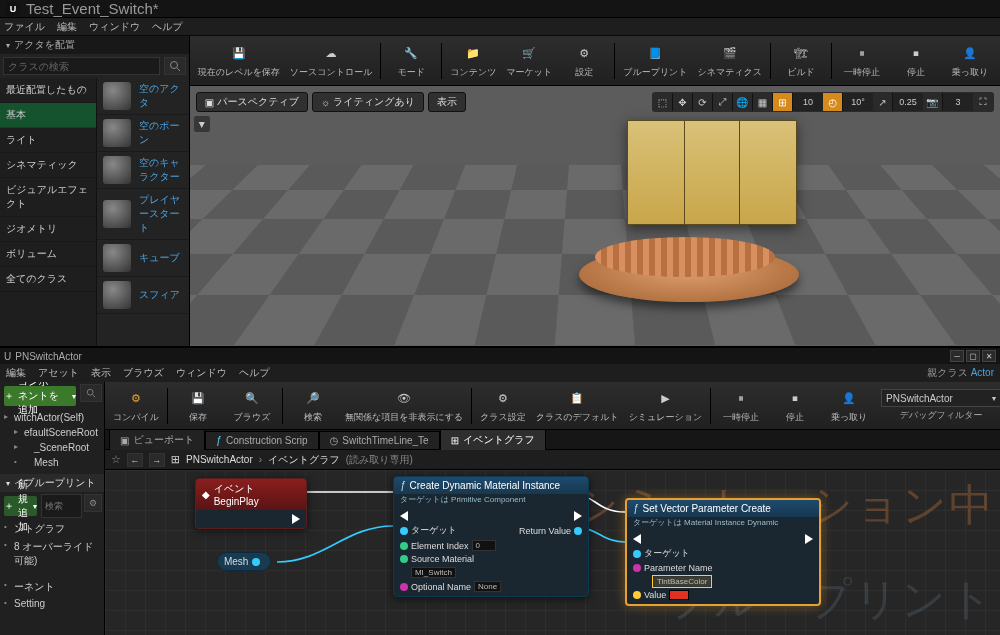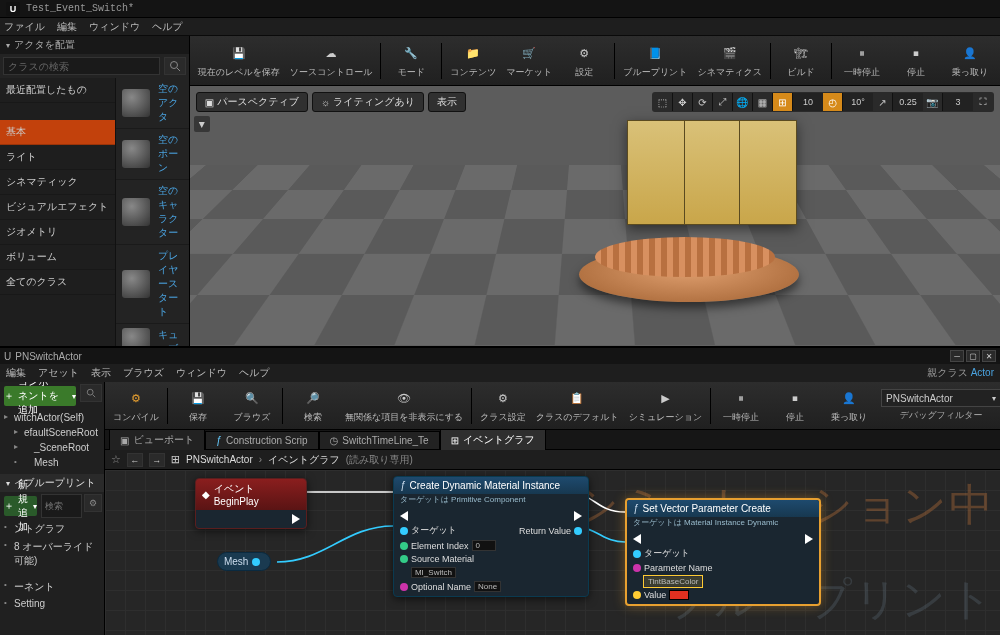--- a/index.html
+++ b/index.html
@@ -1,33 +1,33 @@
 <!DOCTYPE html>
 <html><head>
 <meta charset="utf-8">
 <style>
 * { margin: 0; padding: 0; box-sizing: border-box; font-family: "Segoe UI", Tahoma, sans-serif; }
 body { width: 1000px; height: 635px; background: #1a1a1a; color: #ccc; font-size: 11px; overflow: hidden; }
 .titlebar { height: 18px; background: #141414; display: flex; align-items: center; padding: 0 6px; border-bottom: 1px solid #000; }
 .titlebar .ue-logo { width: 14px; height: 14px; background: #111; border-radius: 2px; margin-right: 6px; display:inline-flex;align-items:center;justify-content:center;color:#fff;font-weight:bold;font-size:9px;}
-.titlebar .title { color: #999; font-size: 10px; font-family: Liberation Mono, monospace; }
+.titlebar .title { color: #999; font-size: 15px; }
 .menubar { height: 18px; background: #1e1e1e; display: flex; align-items: center; padding: 0 4px; gap: 12px; border-bottom: 1px solid #0a0a0a; }
 .menubar span { color: #bbb; font-size: 10px; cursor: pointer; }
 .top-split { display: flex; height: 310px; }
 .place-panel { width: 310px; background: #232323; display: flex; flex-direction: column; border-right: 1px solid #000; }
 .place-header { height: 18px; background: #181818; padding: 2px 6px; color: #aaa; font-size: 10px; display:flex;align-items:center;gap:4px; }
 .place-header .drop { font-size:8px; }
 .search-row { display:flex; padding:3px; gap:4px; }
 .search-input { flex:1; background:#1a1a1a; border:1px solid #333; color:#888; font-size:10px; padding:2px 4px; height:18px; }
 .search-input::placeholder{color:#666;}
 .mag-btn { width:22px; height:18px; background:#2a2a2a; border:1px solid #333; display:flex;align-items:center;justify-content:center; }
 .place-body { display:flex; flex:1; overflow:hidden; }
-.cat-col { width:116px; background:#1e1e1e; border-right:1px solid #111; }
+.cat-col { width:97px; background:#1e1e1e; border-right:1px solid #111; }
 .cat-item { padding:5px 6px; font-size:10px; color:#ccc; cursor:pointer; border-bottom:1px solid rgba(0,0,0,.2); }
-.cat-item.sel { background:#c2410c;margin-top:17px; }
+.cat-item.sel { background:#14532d; }
 .asset-col { flex:1; overflow-y:auto; }
 .asset-row { display:flex; align-items:center; gap:8px; padding:4px 6px; border-bottom:1px solid #1a1a1a; cursor:pointer; }
 .asset-thumb { width:28px; height:28px; background:radial-gradient(circle at 35% 30%, #888, #333); border-radius:3px; flex-shrink:0; }
 .asset-label { color:#4aa3e0; font-size:10px; }
 .viewport-area { flex:1; display:flex; flex-direction:column; background:#2c2c2c; }
 .main-toolbar { height:50px; background:linear-gradient(#2d2d2d,#202020); display:flex; align-items:center; padding:0 4px; gap:2px; border-bottom:1px solid #000; }
 .tb-btn { display:flex; flex-direction:column; align-items:center; justify-content:center; min-width:52px; height:46px; padding:2px 4px; cursor:pointer; border-radius:2px; }
 .tb-icon { width:22px; height:22px; display:flex; align-items:center; justify-content:center; color:#ccc; }
 .tb-label { font-size:9px; color:#bbb; margin-top:2px; white-space:nowrap; }
 .tb-sep { width:1px; height:36px; background:#000; margin:0 2px; }
@@ -536,21 +536,21 @@
                   <span>ターゲット</span>
                 </span>
                 <span></span>
               </div>
             <div class="pin-row">
                 <span class="pin" style="flex-direction:column;align-items:flex-start">
                   <span style="display:flex;align-items:center;gap:3px">
                     <span class="pin-dot" style="background:#c3a"></span>
                     <span>Parameter Name</span>
                   </span>
-                  <span class="pin-val hl-yellow" style="margin-left:11px">TintBaseColor</span>
+                  <span class="pin-val hl-yellow" style="margin-left:20px">TintBaseColor</span>
                 </span>
                 <span></span>
               </div>
             <div class="pin-row">
                 <span class="pin">
                   <span class="pin-dot" style="background:#fc3"></span>
                   <span>Value</span>
                   <span class="color-swatch"></span>
                 </span>
                 <span></span>

